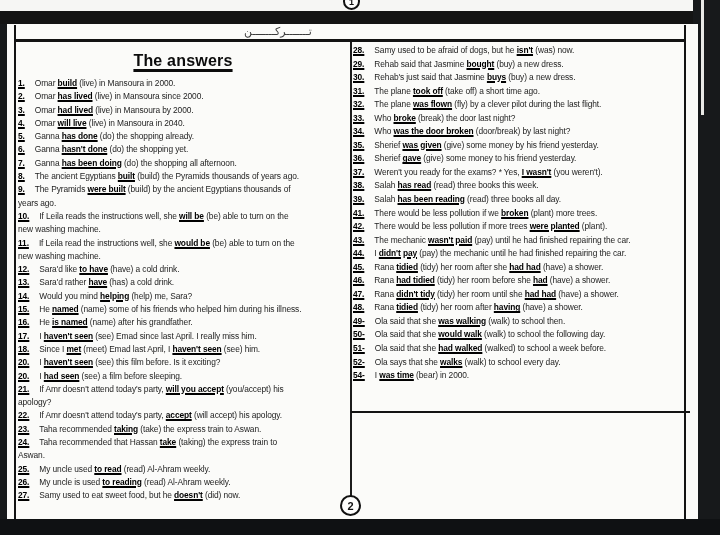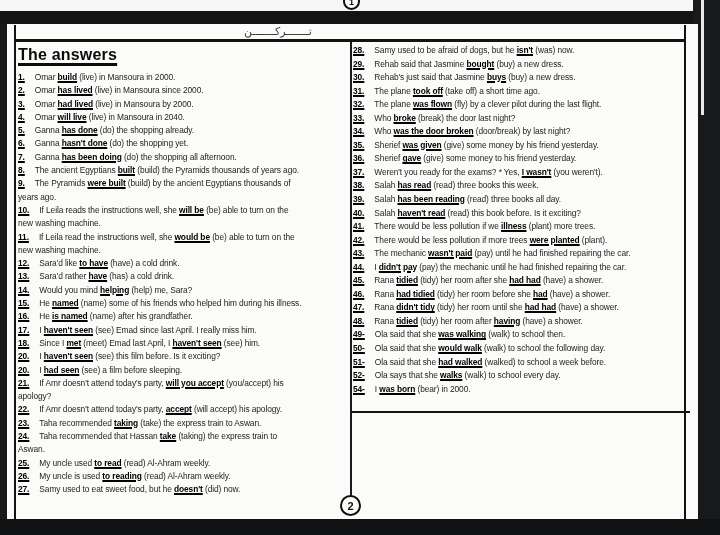--- a/index.html
+++ b/index.html
@@ -35,23 +35,23 @@
     z-index:5; display:flex; align-items:center; justify-content:center;
   }
   .circle-top    { left:343px; top:-7px;  width:17px; height:17px; font-size:9px; }
   .circle-bottom { left:340px; top:495px; width:21px; height:21px; font-size:11px; border-width:2.5px; }
 
   .col { position:absolute; overflow:hidden; color:#1d1d1d; }
   .col-left  { left:18px;  top:44px; width:330px; height:475px; }
   .col-right { left:353px; top:44px; width:331px; height:370px; }
 
   .title {
-    font-weight:bold; font-size:16px; color:#0c0c0c;
+    text-align:center; font-weight:bold; font-size:16px; color:#0c0c0c;
     text-decoration:underline; text-decoration-thickness:2.5px; text-underline-offset:3px;
-    margin-top:2px; margin-bottom:7px; letter-spacing:0.2px;
+    margin-top:8px; margin-bottom:7px; letter-spacing:0.2px;
   }
 
   .line {
     white-space:nowrap; font-size:8.4px; letter-spacing:-0.1px;
     height:13.3px; line-height:13.3px;
   }
   .col-right .line { height:13.55px; line-height:13.55px; }
 
   .num {
     font-weight:bold; color:#000;
@@ -126,30 +126,29 @@
       <div class="line"><span class="num">30.</span>Rehab's just said that Jasmine <b class="ans">buys</b> (buy) a new dress.</div>
       <div class="line"><span class="num">31.</span>The plane <b class="ans">took off</b> (take off) a short time ago.</div>
       <div class="line"><span class="num">32.</span>The plane <b class="ans">was flown</b> (fly) by a clever pilot during the last flight.</div>
       <div class="line"><span class="num">33.</span>Who <b class="ans">broke</b> (break) the door last night?</div>
       <div class="line"><span class="num">34.</span>Who <b class="ans">was the door broken</b> (door/break) by last night?</div>
       <div class="line"><span class="num">35.</span>Sherief <b class="ans">was given</b> (give) some money by his friend yesterday.</div>
       <div class="line"><span class="num">36.</span>Sherief <b class="ans">gave</b> (give) some money to his friend yesterday.</div>
       <div class="line"><span class="num">37.</span>Weren't you ready for the exams? * Yes, <b class="ans">I wasn't</b> (you weren't).</div>
       <div class="line"><span class="num">38.</span>Salah <b class="ans">has read</b> (read) three books this week.</div>
       <div class="line"><span class="num">39.</span>Salah <b class="ans">has been reading</b> (read) three books all day.</div>
-      <div class="line"><span class="num">40.</span>Salah <b class="ans">haven't read</b> (read) this book before. Is it exciting?</div>
-      <div class="line"><span class="num">41.</span>There would be less pollution if we <b class="ans">illness</b> (plant) more trees.</div>
+      <div class="line"><span class="num">41.</span>There would be less pollution if we <b class="ans">broken</b> (plant) more trees.</div>
       <div class="line"><span class="num">42.</span>There would be less pollution if more trees <b class="ans">were planted</b> (plant).</div>
       <div class="line"><span class="num">43.</span>The mechanic <b class="ans">wasn't paid</b> (pay) until he had finished repairing the car.</div>
       <div class="line"><span class="num">44.</span>I <b class="ans">didn't pay</b> (pay) the mechanic until he had finished repairing the car.</div>
       <div class="line"><span class="num">45.</span>Rana <b class="ans">tidied</b> (tidy) her room after she <b class="ans">had had</b> (have) a shower.</div>
       <div class="line"><span class="num">46.</span>Rana <b class="ans">had tidied</b> (tidy) her room before she <b class="ans">had</b> (have) a shower.</div>
       <div class="line"><span class="num">47.</span>Rana <b class="ans">didn't tidy</b> (tidy) her room until she <b class="ans">had had</b> (have) a shower.</div>
       <div class="line"><span class="num">48.</span>Rana <b class="ans">tidied</b> (tidy) her room after <b class="ans">having</b> (have) a shower.</div>
       <div class="line"><span class="num">49-</span>Ola said that she <b class="ans">was walking</b> (walk) to school then.</div>
       <div class="line"><span class="num">50-</span>Ola said that she <b class="ans">would walk</b> (walk) to school the following day.</div>
       <div class="line"><span class="num">51-</span>Ola said that she <b class="ans">had walked</b> (walked) to school a week before.</div>
       <div class="line"><span class="num">52-</span>Ola says that she <b class="ans">walks</b> (walk) to school every day.</div>
-      <div class="line"><span class="num">54-</span>I <b class="ans">was born</b> (bear) in 2000.</div>
+      <div class="line"><span class="num">54-</span>I <b class="ans">was time</b> (bear) in 2000.</div>
     </div>
 </div>
 
 <div class="page-circle circle-bottom">2</div>
 
 </body></html>

